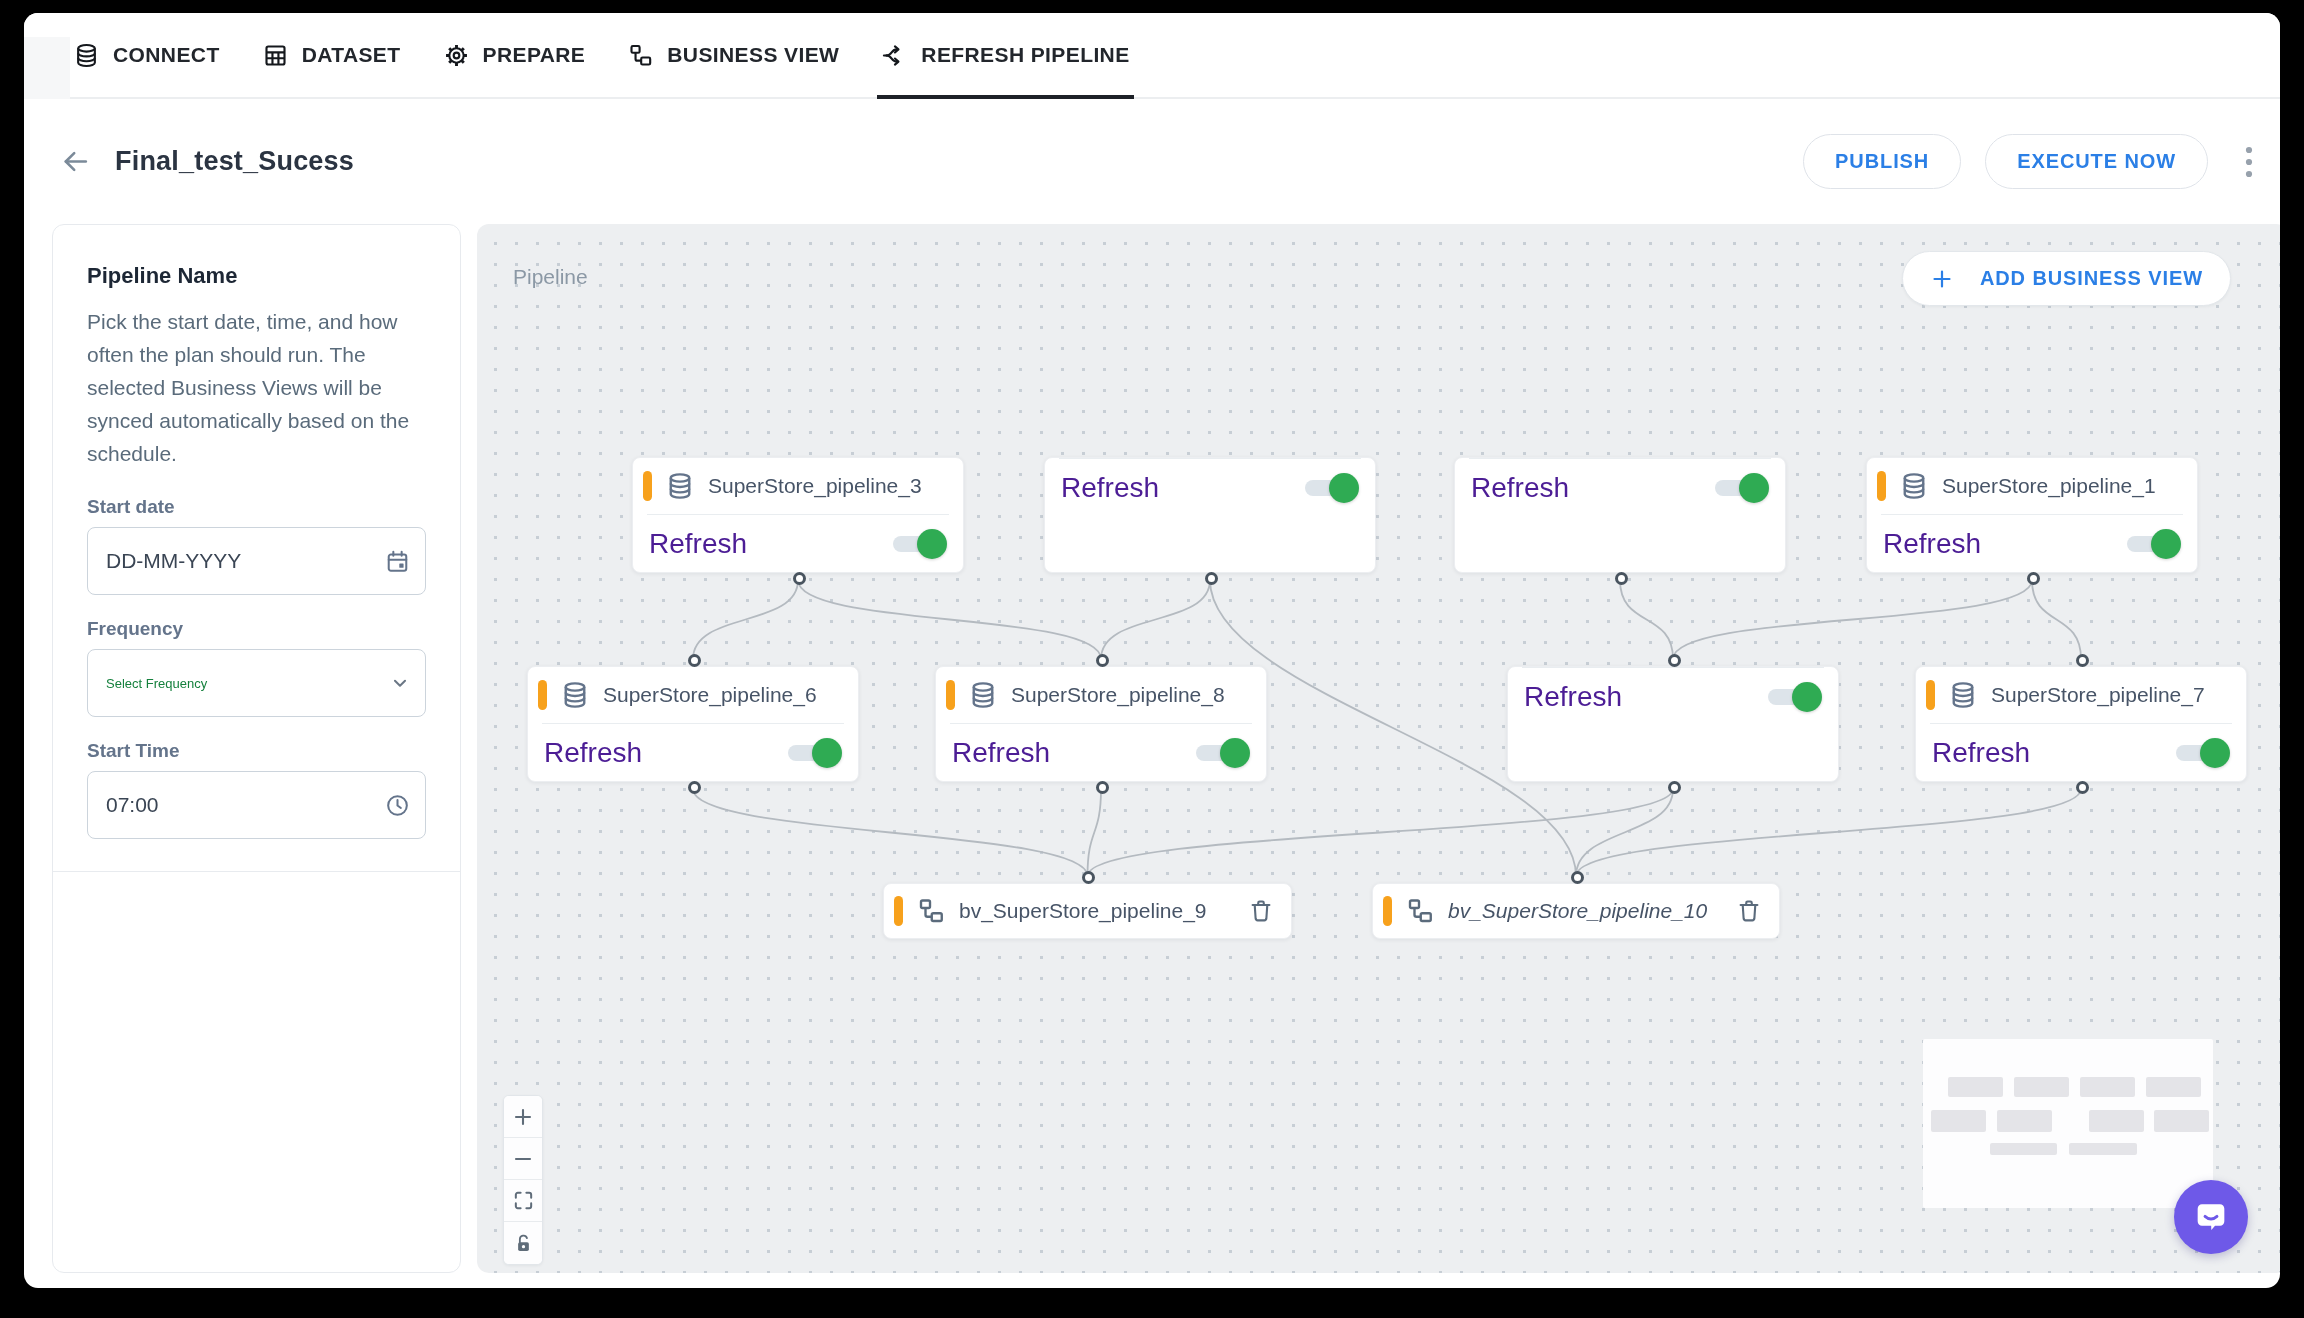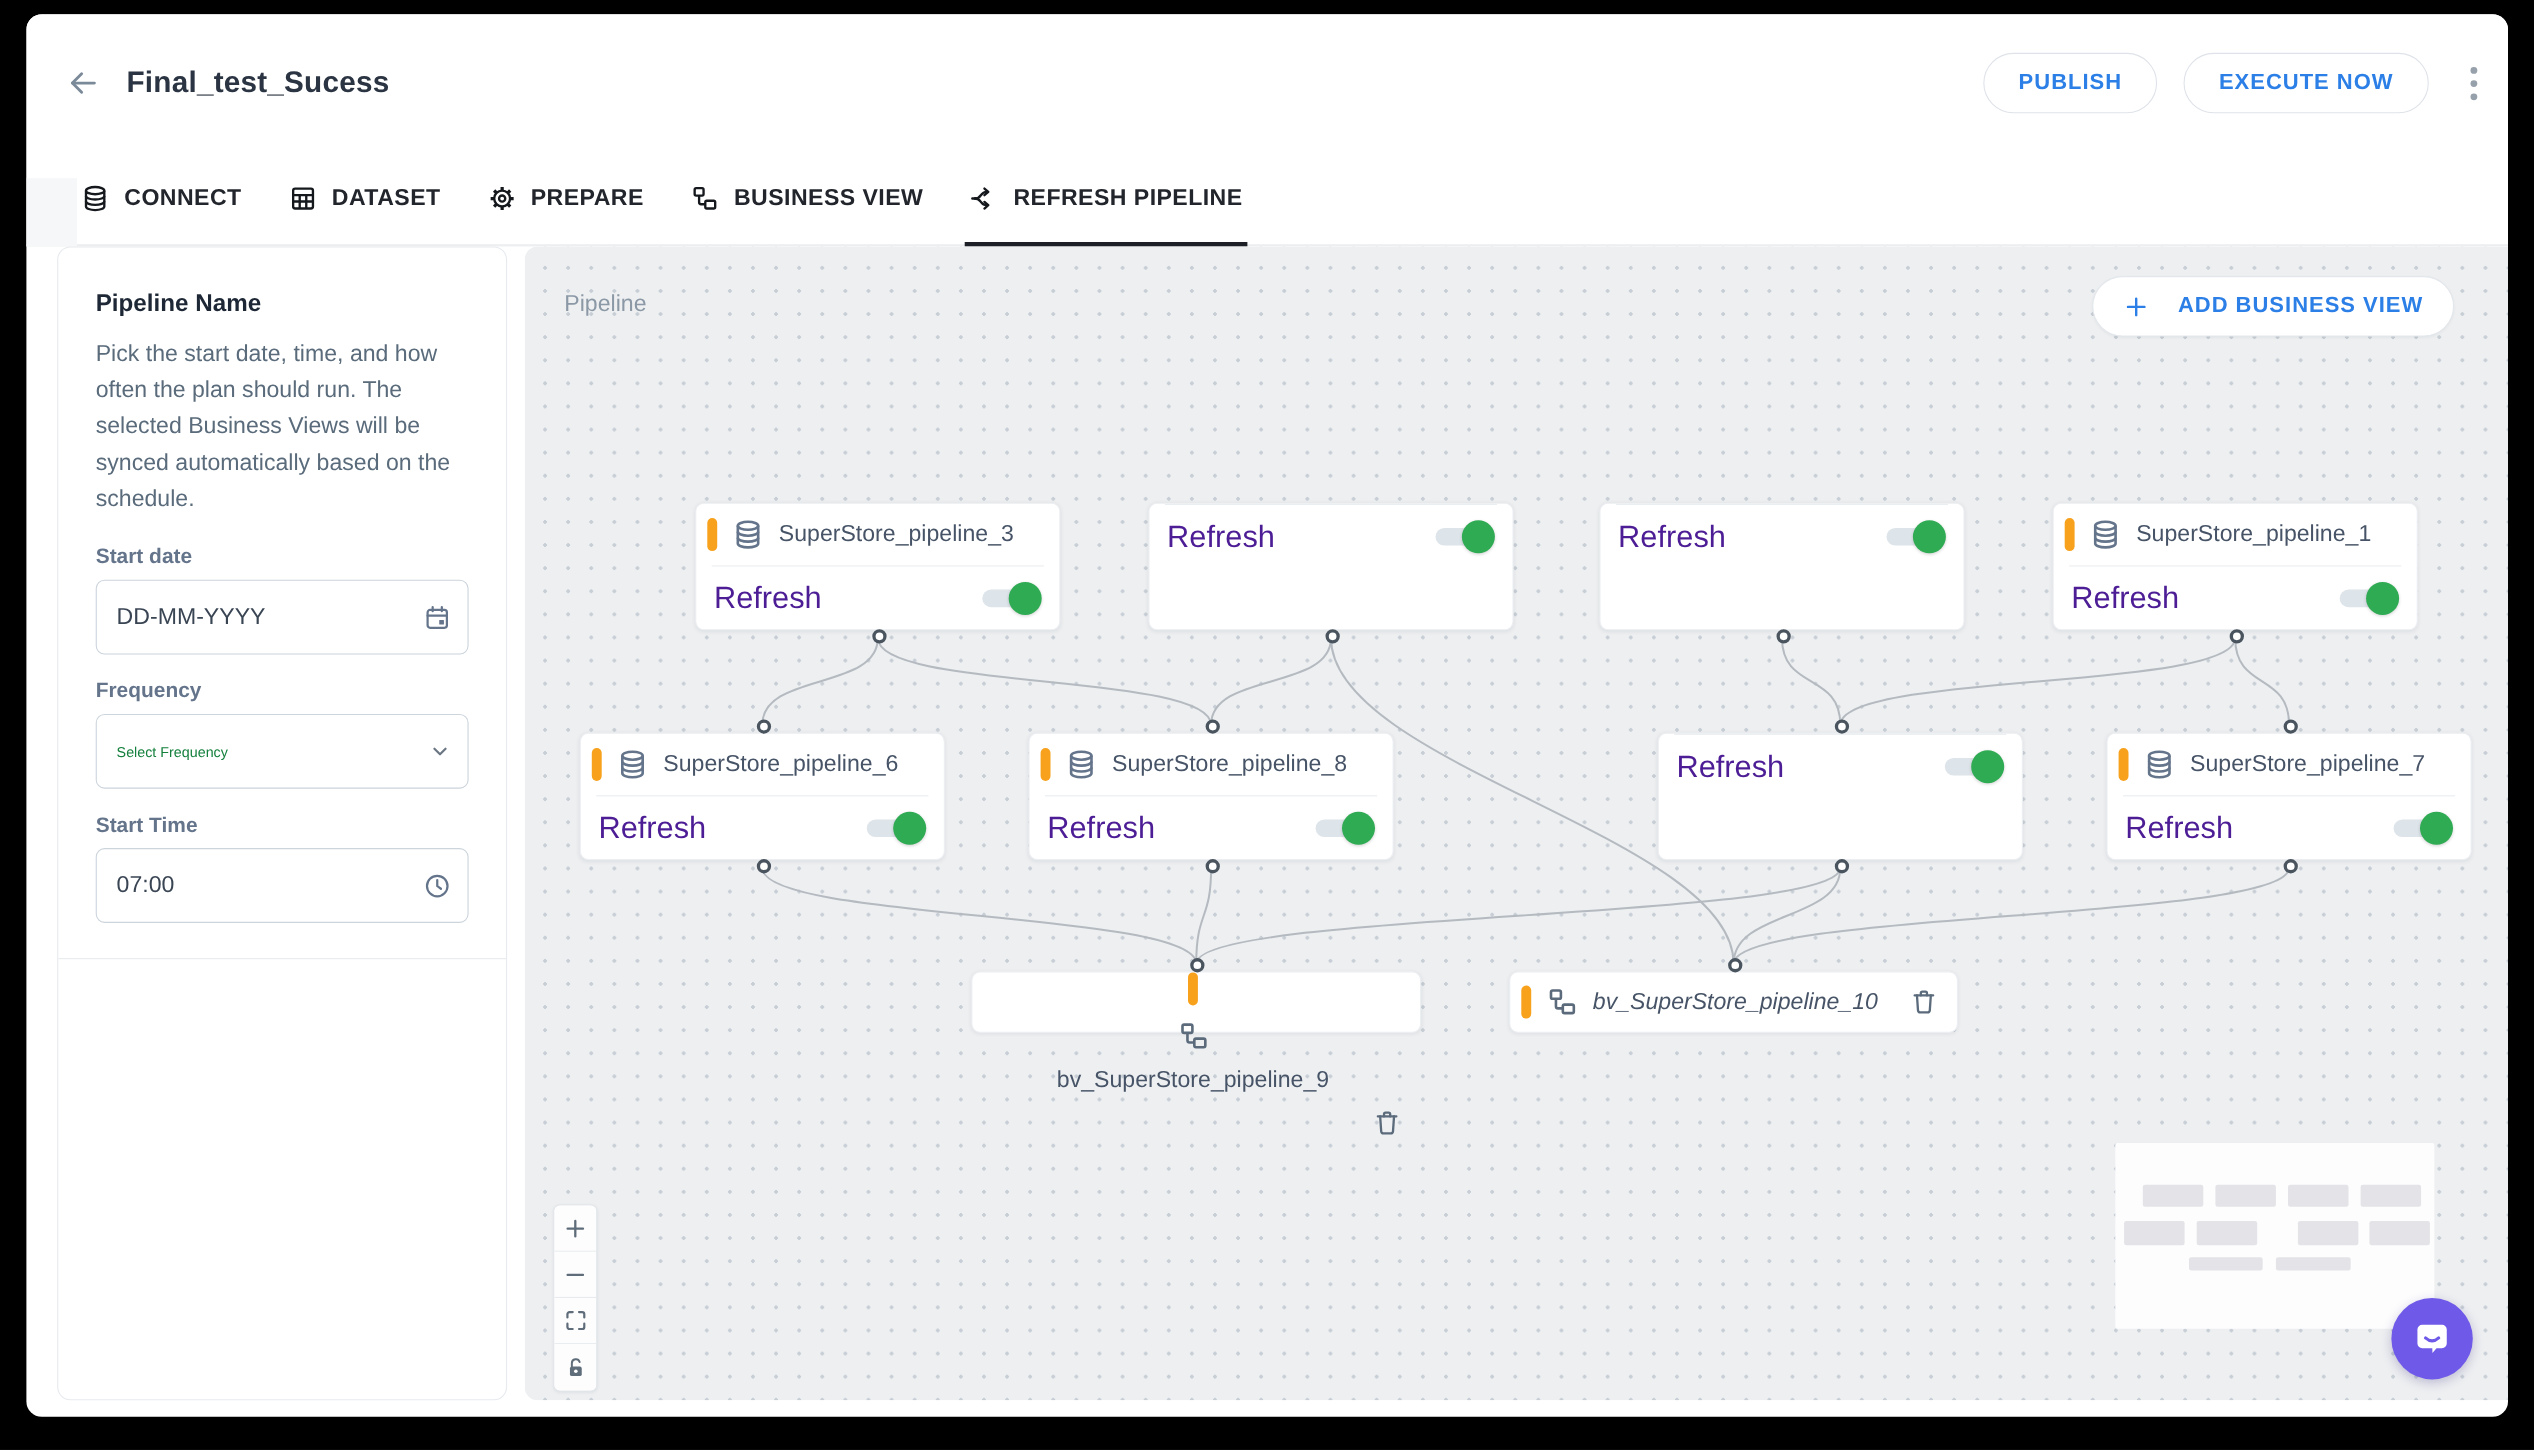--- a/index.html
+++ b/index.html
@@ -115,97 +115,97 @@
   #chat-btn {
     position:absolute; left:2150px; top:1167px; width:74px; height:74px; border-radius:50%;
     background:#6e59e8; display:flex; align-items:center; justify-content:center;
     box-shadow:0 3px 10px rgba(40,30,120,.25); cursor:pointer; z-index:10;
   }
 </style>
 </head>
 <body>
 
 <div id="window">
+
+  <div id="nav">
+    <div id="nav-rail"></div>
+
+  <div class="nav-tab">
+        <span class="icon">
+          <svg width="27" height="27" viewBox="0 0 24 24" fill="none" stroke="currentColor" stroke-width="1.9">
+            <ellipse cx="12" cy="5.6" rx="7.4" ry="2.9"></ellipse>
+            <path d="M4.6 5.6v12.8c0 1.6 3.3 2.9 7.4 2.9s7.4-1.3 7.4-2.9V5.6"></path>
+            <path d="M19.4 9.9c0 1.6-3.3 2.9-7.4 2.9s-7.4-1.3-7.4-2.9"></path>
+            <path d="M19.4 14.2c0 1.6-3.3 2.9-7.4 2.9s-7.4-1.3-7.4-2.9"></path>
+          </svg>
+        </span>
+        <span>CONNECT</span>
+      </div>
+      <div class="nav-tab">
+        <span class="icon">
+          <svg width="27" height="27" viewBox="0 0 24 24" fill="none" stroke="currentColor" stroke-width="1.9">
+            <rect x="4" y="4" width="16" height="16" rx="1.6"></rect>
+            <path d="M4 9.2h16M4 14.4h16M9.3 9.2V20M14.6 9.2V20"></path>
+          </svg>
+        </span>
+        <span>DATASET</span>
+      </div>
+      <div class="nav-tab">
+        <span class="icon">
+          <svg width="27" height="27" viewBox="0 0 24 24" fill="none" stroke="currentColor">
+            <circle cx="12" cy="12" r="6.4" stroke-width="1.9"></circle>
+            <circle cx="12" cy="12" r="2.5" stroke-width="1.9"></circle>
+            <path stroke-width="2.6" d="M18.4 12h2.9M5.6 12H2.7M12 5.6V2.7M12 18.4v2.9M16.5 7.5l2-2M7.5 16.5l-2 2M16.5 16.5l2 2M7.5 7.5l-2-2"></path>
+          </svg>
+        </span>
+        <span>PREPARE</span>
+      </div>
+      <div class="nav-tab">
+        <span class="icon">
+          <svg width="27" height="27" viewBox="0 0 24 24" fill="none" stroke="currentColor" stroke-width="1.9">
+            <rect x="4" y="3.6" width="7.2" height="6" rx="1.2"></rect>
+            <rect x="12.6" y="13.8" width="8" height="6.2" rx="1.2"></rect>
+            <path d="M7.6 9.6v5.4c0 .9.7 1.6 1.6 1.6h3.4"></path>
+          </svg>
+        </span>
+        <span>BUSINESS VIEW</span>
+      </div>
+      <div class="nav-tab active">
+        <span class="icon">
+          <svg width="27" height="27" viewBox="0 0 24 24" fill="none" stroke="currentColor" stroke-width="1.9" stroke-linecap="round" stroke-linejoin="round">
+            <path d="M2.6 12h2.3"></path>
+            <path d="M4.9 12c5.4 0 3.8-5.4 9.2-5.4"></path>
+            <path d="M4.9 12c5.4 0 3.8 5.4 9.2 5.4"></path>
+            <path d="M12.4 3.9l3.1 2.7-3.1 2.7"></path>
+            <path d="M12.4 14.7l3.1 2.7-3.1 2.7"></path>
+          </svg>
+        </span>
+        <span>REFRESH PIPELINE</span>
+      </div>
+    </div>
 
   <div id="header">
     <div id="back-btn">
       <svg width="31" height="31" viewBox="0 0 24 24" fill="none" stroke="#7b8a99" stroke-width="2" stroke-linecap="round" stroke-linejoin="round">
           <path d="M11 5.5 4.5 12 11 18.5"></path>
           <path d="M4.5 12H20"></path>
         </svg>
     </div>
     <div id="page-title">Final_test_Sucess</div>
     <div id="header-spacer"></div>
     <button class="pill-btn" id="publish-btn">PUBLISH</button>
     <button class="pill-btn" id="execute-btn">EXECUTE NOW</button>
     <div id="kebab-btn">
       <svg width="10" height="36" viewBox="0 0 10 36" fill="#97a1ac">
           <circle cx="5" cy="6" r="3.1"></circle>
           <circle cx="5" cy="18" r="3.1"></circle>
           <circle cx="5" cy="30" r="3.1"></circle>
         </svg>
     </div>
   </div>
-
-  <div id="nav">
-    <div id="nav-rail"></div>
-
-  <div class="nav-tab">
-        <span class="icon">
-          <svg width="27" height="27" viewBox="0 0 24 24" fill="none" stroke="currentColor" stroke-width="1.9">
-            <ellipse cx="12" cy="5.6" rx="7.4" ry="2.9"></ellipse>
-            <path d="M4.6 5.6v12.8c0 1.6 3.3 2.9 7.4 2.9s7.4-1.3 7.4-2.9V5.6"></path>
-            <path d="M19.4 9.9c0 1.6-3.3 2.9-7.4 2.9s-7.4-1.3-7.4-2.9"></path>
-            <path d="M19.4 14.2c0 1.6-3.3 2.9-7.4 2.9s-7.4-1.3-7.4-2.9"></path>
-          </svg>
-        </span>
-        <span>CONNECT</span>
-      </div>
-      <div class="nav-tab">
-        <span class="icon">
-          <svg width="27" height="27" viewBox="0 0 24 24" fill="none" stroke="currentColor" stroke-width="1.9">
-            <rect x="4" y="4" width="16" height="16" rx="1.6"></rect>
-            <path d="M4 9.2h16M4 14.4h16M9.3 9.2V20M14.6 9.2V20"></path>
-          </svg>
-        </span>
-        <span>DATASET</span>
-      </div>
-      <div class="nav-tab">
-        <span class="icon">
-          <svg width="27" height="27" viewBox="0 0 24 24" fill="none" stroke="currentColor">
-            <circle cx="12" cy="12" r="6.4" stroke-width="1.9"></circle>
-            <circle cx="12" cy="12" r="2.5" stroke-width="1.9"></circle>
-            <path stroke-width="2.6" d="M18.4 12h2.9M5.6 12H2.7M12 5.6V2.7M12 18.4v2.9M16.5 7.5l2-2M7.5 16.5l-2 2M16.5 16.5l2 2M7.5 7.5l-2-2"></path>
-          </svg>
-        </span>
-        <span>PREPARE</span>
-      </div>
-      <div class="nav-tab">
-        <span class="icon">
-          <svg width="27" height="27" viewBox="0 0 24 24" fill="none" stroke="currentColor" stroke-width="1.9">
-            <rect x="4" y="3.6" width="7.2" height="6" rx="1.2"></rect>
-            <rect x="12.6" y="13.8" width="8" height="6.2" rx="1.2"></rect>
-            <path d="M7.6 9.6v5.4c0 .9.7 1.6 1.6 1.6h3.4"></path>
-          </svg>
-        </span>
-        <span>BUSINESS VIEW</span>
-      </div>
-      <div class="nav-tab active">
-        <span class="icon">
-          <svg width="27" height="27" viewBox="0 0 24 24" fill="none" stroke="currentColor" stroke-width="1.9" stroke-linecap="round" stroke-linejoin="round">
-            <path d="M2.6 12h2.3"></path>
-            <path d="M4.9 12c5.4 0 3.8-5.4 9.2-5.4"></path>
-            <path d="M4.9 12c5.4 0 3.8 5.4 9.2 5.4"></path>
-            <path d="M12.4 3.9l3.1 2.7-3.1 2.7"></path>
-            <path d="M12.4 14.7l3.1 2.7-3.1 2.7"></path>
-          </svg>
-        </span>
-        <span>REFRESH PIPELINE</span>
-      </div>
-    </div>
 
   <div id="content">
     <div id="sidebar">
       <h2>Pipeline Name</h2>
       <div id="sidebar-desc">Pick the start date, time, and how often the plan should run. The selected Business Views will be synced automatically based on the schedule.</div>
 
       <div class="field-label">Start date</div>
       <div class="field-box">
         <input readonly="" value="DD-MM-YYYY" style="">
         <span class="field-icon">
@@ -401,21 +401,21 @@
        <div class="node-divider"></div>
        <div class="node-body">
          <span class="refresh-label">Refresh</span>
          <span class="toggle">
                 <span class="knob"></span>
               </span>
        </div>
             <span class="handle" style="left: 159.5px; top: -13px;"></span>
             <span class="handle" style="left: 159.5px; bottom: -13px;"></span>
           </div>
-          <div class="node bv-node" style="left: 406px; top: 659px; width: 409px; height: 56px; z-index: 2; flex-direction: column;">
+          <div class="node bv-node" style="left: 406px; top: 659px; width: 409px; height: 56px; z-index: 2;">
             <span class="accent-bar"></span>
        <span class="node-icon" style="color:#5b6b7c">
               <svg width="30" height="30" viewBox="0 0 24 24" fill="none" stroke="currentColor" stroke-width="1.9">
                 <rect x="4" y="3.6" width="7.2" height="6" rx="1.2"></rect>
                 <rect x="12.6" y="13.8" width="8" height="6.2" rx="1.2"></rect>
                 <path d="M7.6 9.6v5.4c0 .9.7 1.6 1.6 1.6h3.4"></path>
               </svg>
             </span>
        <span class="node-label">bv_SuperStore_pipeline_9</span>
        <span class="trash-btn">

